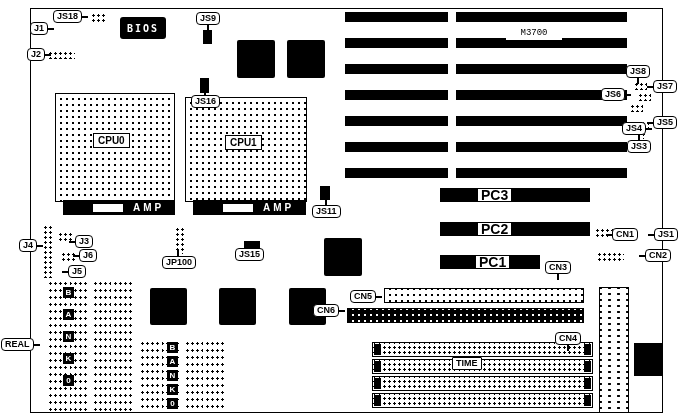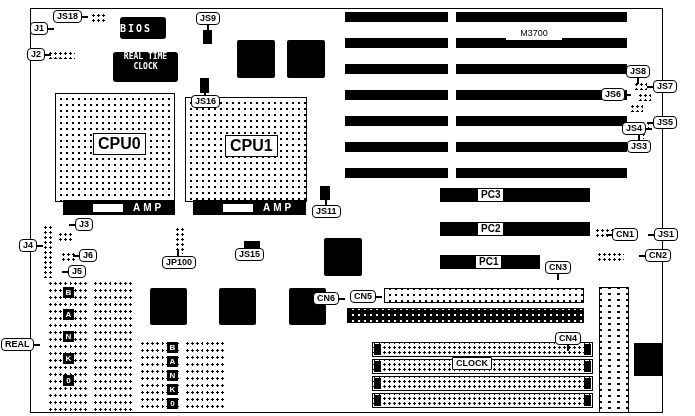--- a/index.html
+++ b/index.html
@@ -17,46 +17,46 @@
   .tail{position:absolute;background:#000;z-index:5;}
   .tail-r{left:100%;top:5px;width:7px;height:2px;}
   .tail-l{right:100%;top:5px;width:7px;height:2px;}
   .tail-u{bottom:100%;left:45%;width:2px;height:7px;}
   .tail-d{top:100%;left:45%;width:2px;height:7px;}
 
   .plain-label{position:absolute;background:#fff;font-size:9px;z-index:3;text-align:center;line-height:13px;}
 
   .chip{position:absolute;background:#000;border-radius:2px;}
 
-  .blackbox{position:absolute;background:#000;color:#fff;display:flex;align-items:center;justify-content:flex-start;
+  .blackbox{position:absolute;background:#000;color:#fff;display:flex;align-items:center;justify-content:center;
             font-family:"DejaVu Sans Mono",monospace;font-weight:bold;border-radius:3px;text-align:center;}
 
   .socket{position:absolute;border:1px solid #000;background-color:#fff;
           background-image:radial-gradient(circle,#000 1px,transparent 1.3px);
           background-size:6px 6px;background-position:2px 2px;}
-  .cpu-tag{position:absolute;background:#fff;border:1px solid #000;font-size:16px;font-weight:bold;
+  .cpu-tag{position:absolute;background:#fff;border:1px solid #000;font-size:10px;font-weight:bold;
            padding:1px 4px;z-index:4;}
 
   .amp-bar{position:absolute;height:15px;background:#000;color:#fff;display:flex;align-items:center;
            padding-left:30px;font-size:10px;font-weight:bold;letter-spacing:3px;z-index:2;}
   .amp-sticker{width:30px;height:8px;background:#fff;margin-right:10px;}
 
   .pins{position:absolute;background-image:radial-gradient(circle,#000 1.1px,transparent 1.3px);
         background-size:5px 5px;background-position:1px 1px;z-index:2;}
   .jblock{position:absolute;background:#000;z-index:2;}
 
   .bankgrid{position:absolute;
             background-image:repeating-linear-gradient(90deg,transparent 0 19px,#fff 19px 22px),
                              radial-gradient(circle,#000 1px,transparent 1.15px);
             background-size:auto,5px 7px;z-index:1;}
   .bank-letter{position:absolute;width:11px;height:11px;background:#000;color:#fff;font-size:8px;font-weight:bold;
                display:flex;align-items:center;justify-content:center;z-index:4;}
 
   .pcbar{position:absolute;height:14px;background:#000;}
-  .pctag{position:absolute;top:1px;background:#fff;font-size:10px;font-weight:bold;line-height:12px;
+  .pctag{position:absolute;top:1px;background:#fff;font-size:14px;font-weight:bold;line-height:12px;
          padding:0 3px;z-index:3;}
 
   .hdr{position:absolute;border:1px solid #000;background-color:#fff;
        background-image:radial-gradient(circle,#000 1px,transparent 1.2px);
        background-size:6px 6px;background-position:2px 3px;}
   .hdr-dark{position:absolute;border:1px solid #000;background-color:#000;
        background-image:radial-gradient(circle,#fff 1px,transparent 1.2px);
        background-size:6px 6px;background-position:2px 3px;}
 
   .dramrow{position:absolute;height:13px;border:1px solid #000;background-color:#fff;
@@ -85,30 +85,26 @@
   <div class="islot" style="left:345px;top:168px;width:103px;"></div>
 
   <div class="islot" style="left:456px;top:12px;width:171px;"></div>
   <div class="islot" style="left:456px;top:38px;width:171px;"></div>
   <div class="islot" style="left:456px;top:64px;width:171px;"></div>
   <div class="islot" style="left:456px;top:90px;width:171px;"></div>
   <div class="islot" style="left:456px;top:116px;width:171px;"></div>
   <div class="islot" style="left:456px;top:142px;width:171px;"></div>
   <div class="islot" style="left:456px;top:168px;width:171px;"></div>
 
-  <div class="plain-label" style="left:506px;top:27px;width:56px;height:13px;">
+  <div class="plain-label" style="left:506px;top:27px;width:56px;height:13px;font-family:Liberation Mono, monospace;">
     <span>M3700</span>
   </div>
 
   <div class="blackbox" style="left:120px;top:17px;width:46px;height:22px;font-size:10px;letter-spacing:2px;">
     <span>BIOS</span>
-  </div>
-  <div class="blackbox" style="left:113px;top:52px;width:65px;height:30px;font-size:8px;line-height:10px;flex-direction:column;">
-    <span>REAL TIME</span>
-    <span>CLOCK</span>
   </div>
 
   <div class="chip" style="left:237px;top:40px;width:38px;height:38px;"></div>
   <div class="chip" style="left:287px;top:40px;width:38px;height:38px;"></div>
   <div class="chip" style="left:324px;top:238px;width:38px;height:38px;"></div>
   <div class="chip" style="left:150px;top:288px;width:37px;height:37px;"></div>
   <div class="chip" style="left:219px;top:288px;width:37px;height:37px;"></div>
   <div class="chip" style="left:289px;top:288px;width:37px;height:37px;"></div>
 
   <div class="socket" style="left:55px;top:93px;width:118px;height:107px;"></div>
@@ -200,33 +196,33 @@
   <div class="chip" style="left:634px;top:343px;width:29px;height:33px;border-radius:0;"></div>
 
   <div class="lbl" style="left:30px;top:22px;"><span>J1</span><i class="tail tail-r"></i></div>
   <div class="lbl" style="left:53px;top:10px;"><span>JS18</span><i class="tail tail-r"></i></div>
   <div class="lbl" style="left:27px;top:48px;"><span>J2</span><i class="tail tail-r"></i></div>
   <div class="lbl" style="left:196px;top:12px;"><span>JS9</span><i class="tail tail-d"></i></div>
   <div class="lbl" style="left:191px;top:95px;"><span>JS16</span><i class="tail tail-u"></i></div>
   <div class="lbl" style="left:312px;top:205px;"><span>JS11</span><i class="tail tail-u"></i></div>
   <div class="lbl" style="left:162px;top:256px;"><span>JP100</span><i class="tail tail-u"></i></div>
   <div class="lbl" style="left:235px;top:248px;"><span>JS15</span><i class="tail tail-u"></i></div>
-  <div class="lbl" style="left:75px;top:218px;"><span>J3</span><i class="tail tail-l"></i></div>
+  <div class="lbl" style="left:75px;top:235px;"><span>J3</span><i class="tail tail-l"></i></div>
   <div class="lbl" style="left:19px;top:239px;"><span>J4</span><i class="tail tail-r"></i></div>
   <div class="lbl" style="left:79px;top:249px;"><span>J6</span><i class="tail tail-l"></i></div>
   <div class="lbl" style="left:59px;top:265px;margin-left:9px;"><span>J5</span><i class="tail tail-l"></i></div>
   <div class="lbl" style="left:1px;top:338px;"><span>REAL</span><i class="tail tail-r"></i></div>
   <div class="lbl" style="left:350px;top:290px;"><span>CN5</span><i class="tail tail-r"></i></div>
-  <div class="lbl" style="left:313px;top:292px;"><span>CN6</span><i class="tail tail-r"></i></div>
+  <div class="lbl" style="left:313px;top:304px;"><span>CN6</span><i class="tail tail-r"></i></div>
   <div class="lbl" style="left:545px;top:261px;"><span>CN3</span><i class="tail tail-d"></i></div>
   <div class="lbl" style="left:555px;top:332px;"><span>CN4</span><i class="tail tail-d"></i></div>
   <div class="lbl" style="left:612px;top:228px;"><span>CN1</span><i class="tail tail-l"></i></div>
   <div class="lbl" style="left:627px;top:249px;margin-left:18px;"><span>CN2</span><i class="tail tail-l"></i></div>
   <div class="lbl" style="left:654px;top:228px;"><span>JS1</span><i class="tail tail-l"></i></div>
   <div class="lbl" style="left:626px;top:65px;"><span>JS8</span><i class="tail tail-d"></i></div>
   <div class="lbl" style="left:653px;top:80px;"><span>JS7</span><i class="tail tail-l"></i></div>
   <div class="lbl" style="left:601px;top:88px;"><span>JS6</span><i class="tail tail-r"></i></div>
   <div class="lbl" style="left:622px;top:122px;"><span>JS4</span><i class="tail tail-r"></i></div>
   <div class="lbl" style="left:653px;top:116px;"><span>JS5</span><i class="tail tail-l"></i></div>
   <div class="lbl" style="left:627px;top:140px;"><span>JS3</span><i class="tail tail-u"></i></div>
-  <div class="lbl" style="left:452px;top:357px;border-radius:1px;"><span>CLOCK</span></div>
+  <div class="lbl" style="left:452px;top:357px;border-radius:1px;"><span>TIME</span></div>
 
 </div>
 
 </body></html>

